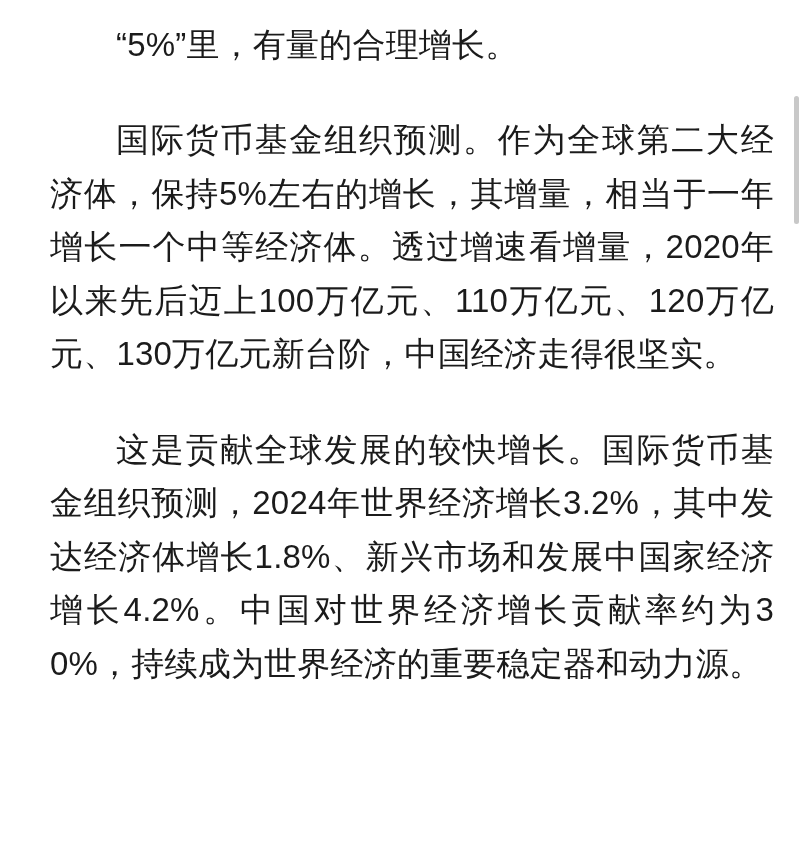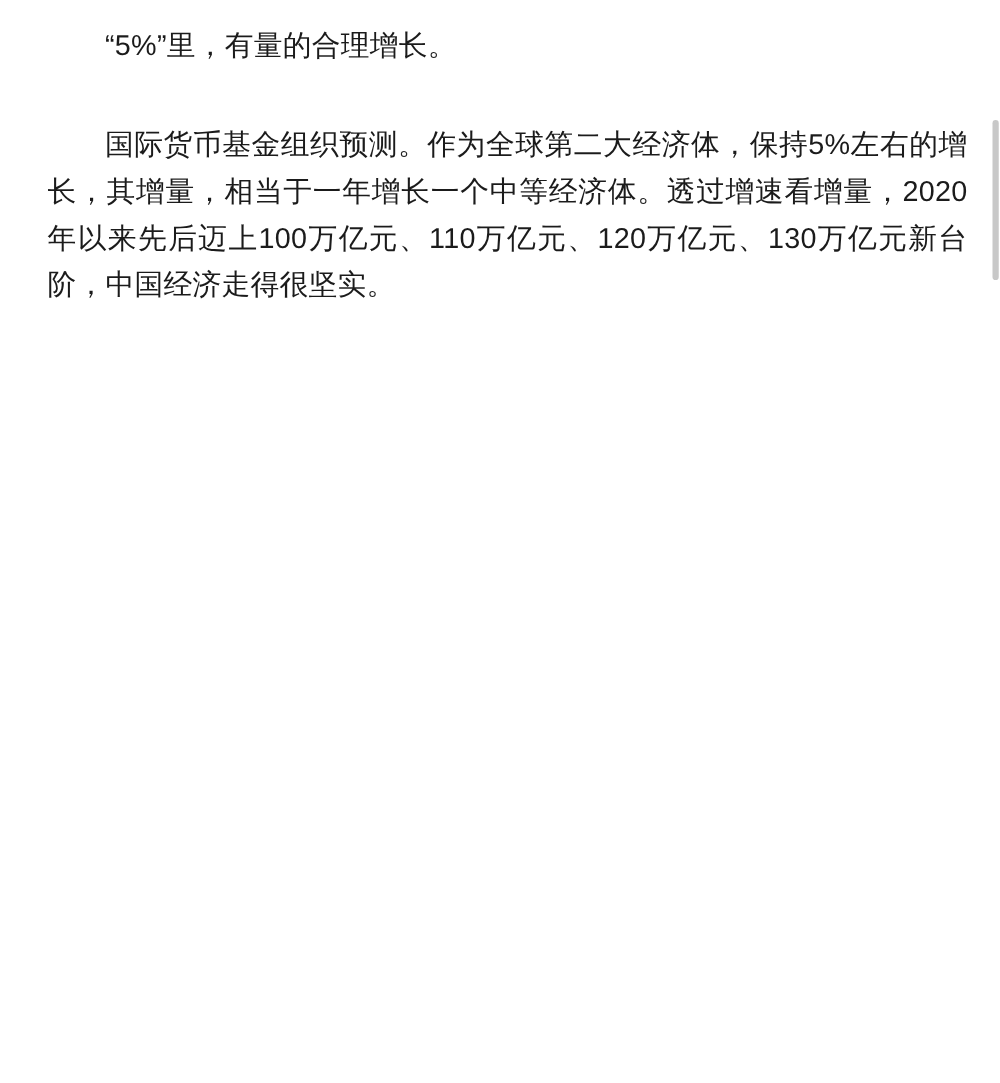--- a/index.html
+++ b/index.html
@@ -22,22 +22,22 @@
   }
   .article {
     position: absolute;
     left: 0;
     top: 0;
     width: 800px;
     padding: 18px 26px 0 38px;
     box-sizing: border-box;
   }
   .para {
-    margin: 0 0 42px 0;
-    font-size: 23px;
+    margin: 0 0 42px 12px;
+    font-size: 33px;
     line-height: 1.62;
     color: #1b1b1b;
     text-align: justify;
     text-justify: inter-ideograph;
     text-indent: 2em;
     letter-spacing: 0.2px;
     font-family: "Liberation Sans", "DejaVu Sans", sans-serif;
     word-break: break-all;
   }
   .para:last-child {
@@ -63,19 +63,20 @@
   }
 </style>
 </head>
 <body>
 
 <div class="page">
 
   <div class="article">
     <p class="para">“5%”里，有量的合理增长。</p>
     <p class="para">国际货币基金组织预测。作为全球第二大经济体，保持5%左右的增长，其增量，相当于一年增长一个中等经济体。透过增速看增量，2020年以来先后迈上100万亿元、110万亿元、120万亿元、130万亿元新台阶，中国经济走得很坚实。</p>
+    <p class="para">这是贡献全球发展的较快增长。国际货币基金组织预测，2024年世界经济增长3.2%，其中发达经济体增长1.8%、新兴市场和发展中国家经济增长4.2%。中国对世界经济增长贡献率约为30%，持续成为世界经济的重要稳定器和动力源。</p>
   </div>
 
   <div class="scrollbar-track">
     <div class="scrollbar-thumb"></div>
   </div>
 
 </div>
 
 </body></html>

